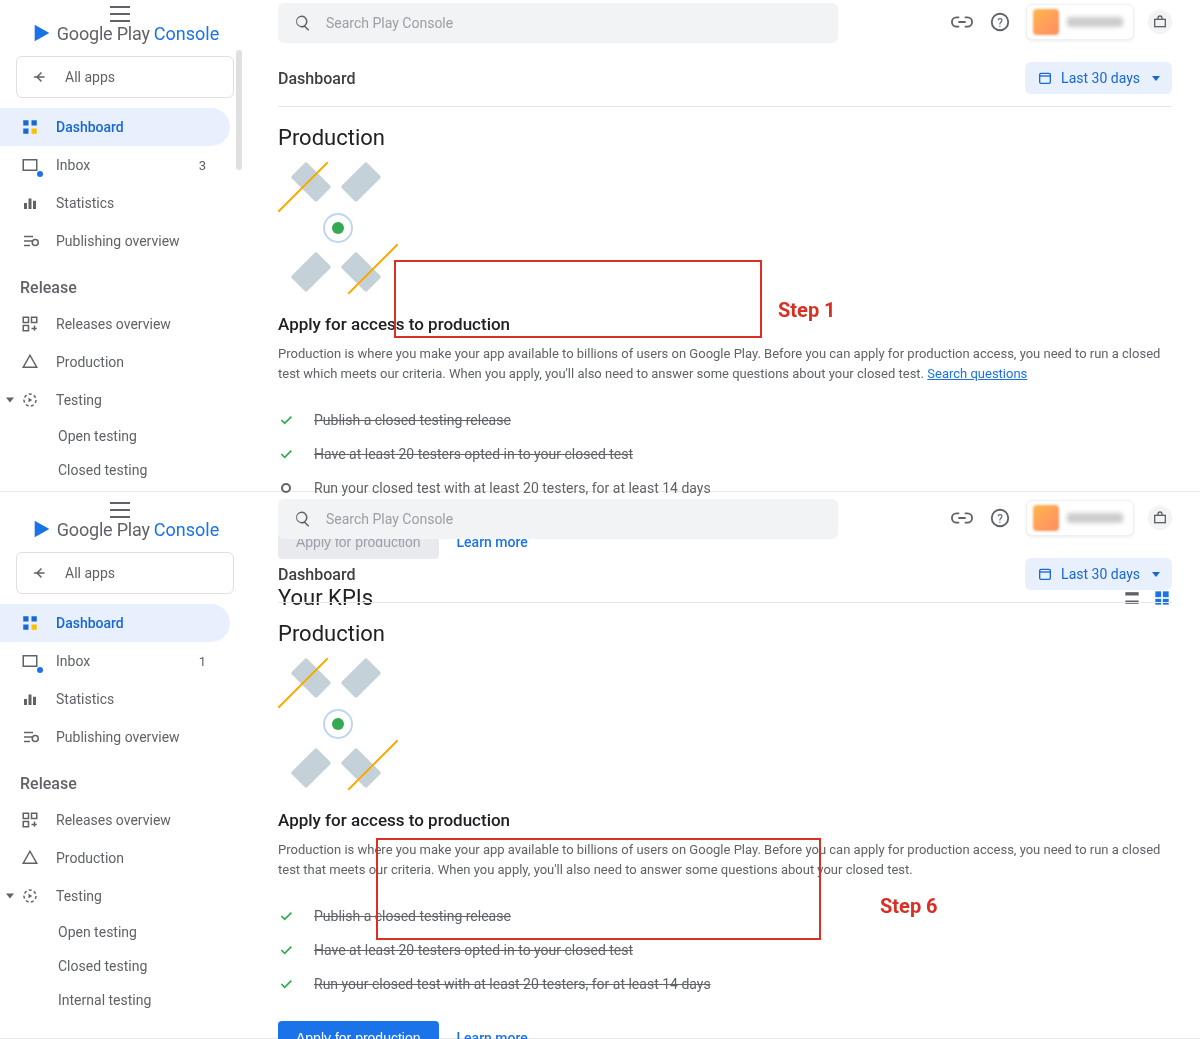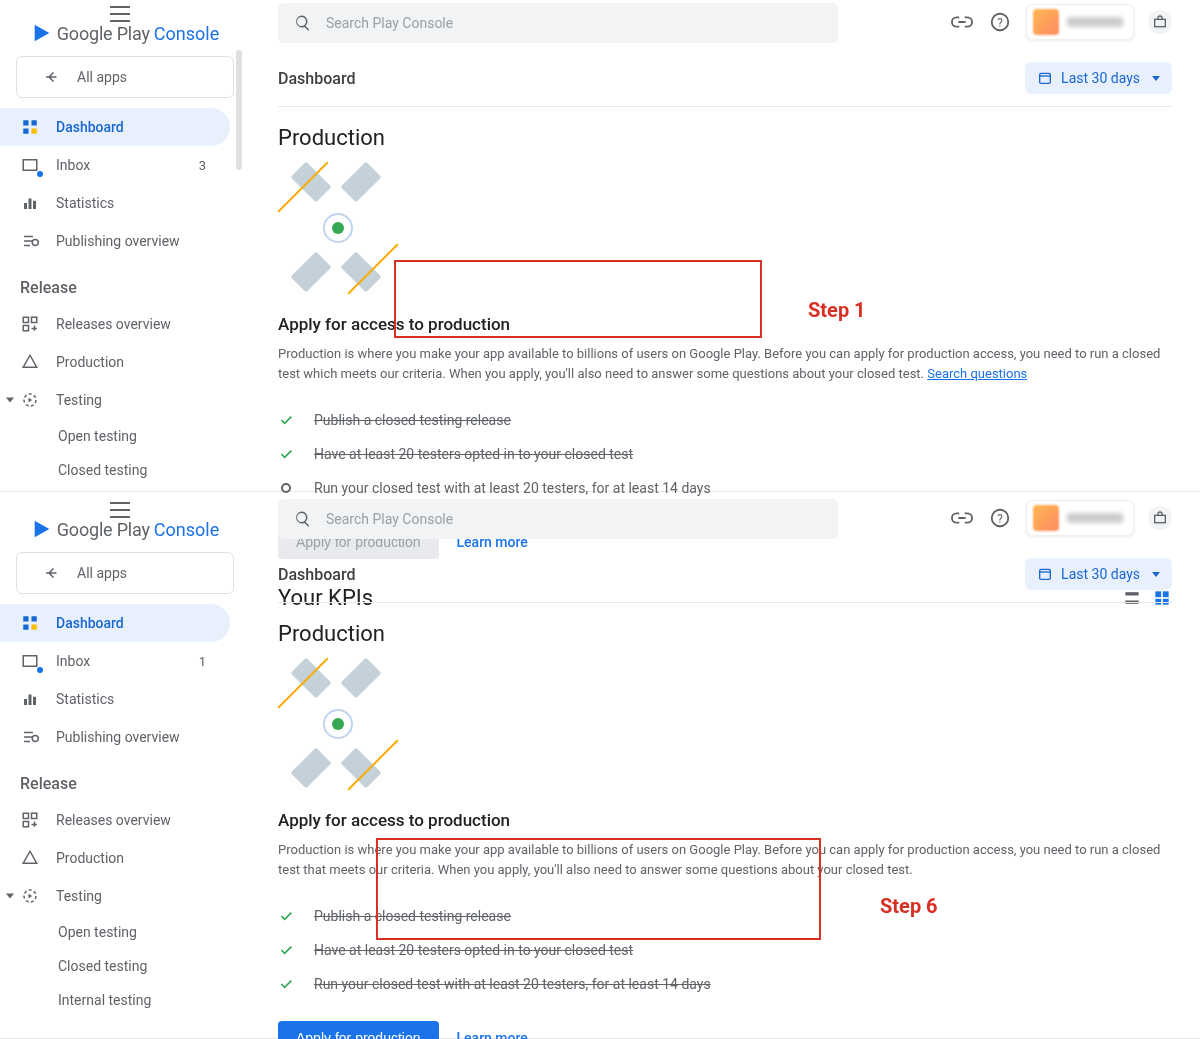--- a/index.html
+++ b/index.html
@@ -13,21 +13,21 @@
 
   .topbar { display: flex; align-items: center; height: 44px; padding: 0 10px; flex-direction: column; }
   .hamburger { width: 20px; height: 16px; display: flex; flex-direction: column; justify-content: space-between; margin-right: 18px; margin-left: 8px; cursor: pointer; }
   .hamburger span { height: 2px; background: #5f6368; }
 
   .logo { display: flex; align-items: center; gap: 4px; font-size: 18px; cursor: pointer; }
   .logo svg { width: 22px; height: 22px; }
   .logo .g { color: #5f6368; font-weight: 400; letter-spacing: -0.2px; }
   .logo .c { color: #1a73e8; font-weight: 400; }
 
-  .all-apps { margin: 6px 16px; border: 1px solid #e0e0e0; border-radius: 6px; padding: 11px 26px; display: flex; align-items: center; gap: 16px; cursor: pointer; font-size: 14px; color: #5f6368; }
+  .all-apps { margin: 6px 16px; border: 1px solid #e0e0e0; border-radius: 6px; padding: 11px 14px; display: flex; align-items: center; gap: 16px; cursor: pointer; font-size: 14px; color: #5f6368; }
   .all-apps svg { width: 18px; height: 18px; }
 
   .nav { margin-top: 10px; }
   .nav-item { display: flex; align-items: center; gap: 16px; padding: 9px 20px; font-size: 14px; color: #5f6368; cursor: pointer; border-radius: 0 20px 20px 0; margin-right: 20px; position: relative; }
   .nav-item.active { background: #e8f0fe; color: #1967d2; font-weight: 500; }
   .nav-item .icon { width: 20px; height: 20px; flex-shrink: 0; display: flex; align-items: center; justify-content: center; }
   .nav-item.sub { padding-left: 58px; }
   .nav-item.expandable::before { content: ""; position: absolute; left: 6px; top: 50%; transform: translateY(-50%); border-top: 5px solid #5f6368; border-left: 4px solid transparent; border-right: 4px solid transparent; }
   .nav-badge { margin-left: auto; font-size: 13px; padding-right: 4px; }
   .section-label { padding: 18px 20px 8px; font-size: 16px; color: #5f6368; font-weight: 500; }
@@ -299,21 +299,21 @@
         <svg class="vt active" viewBox="0 0 24 24">
             <rect x="4" y="4" width="7" height="7"></rect>
             <rect x="13" y="4" width="7" height="7"></rect>
             <rect x="4" y="13" width="7" height="7"></rect>
             <rect x="13" y="13" width="7" height="7"></rect>
           </svg>
       </div>
     </div>
 
     <div class="annot-box" style="left:144px; top:260px; width:368px; height:78px;"></div>
-    <div class="annot-label" style="left:558px; top:298px;">Step 1</div>
+    <div class="annot-label" style="left:528px; top:298px;">Step 1</div>
   </div>
 </div>
 
 <div class="panel panel2" style="padding-top:4px;">
   <div class="sidebar">
     <div class="topbar">
       <div class="hamburger">
           <span></span>
           <span></span>
           <span></span>

